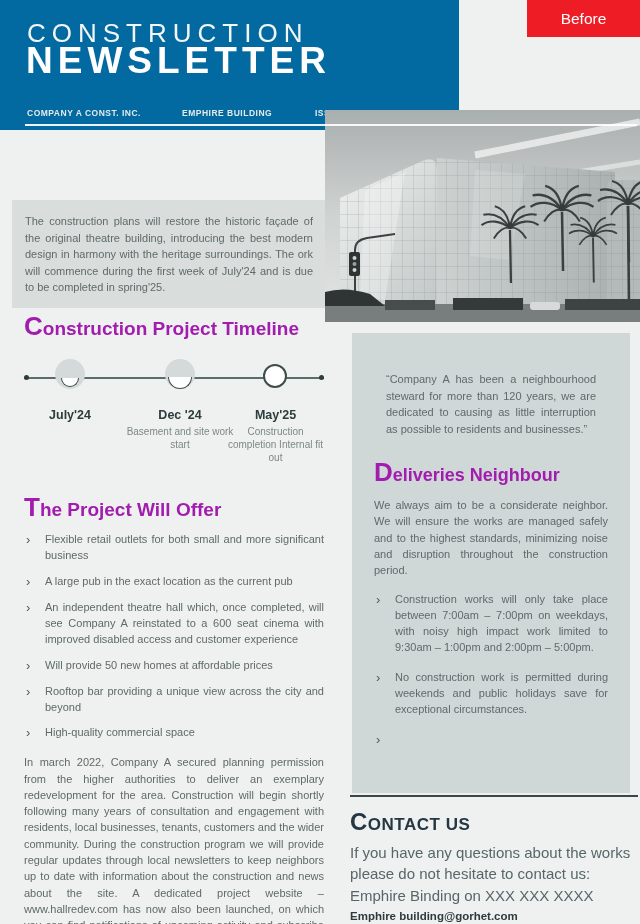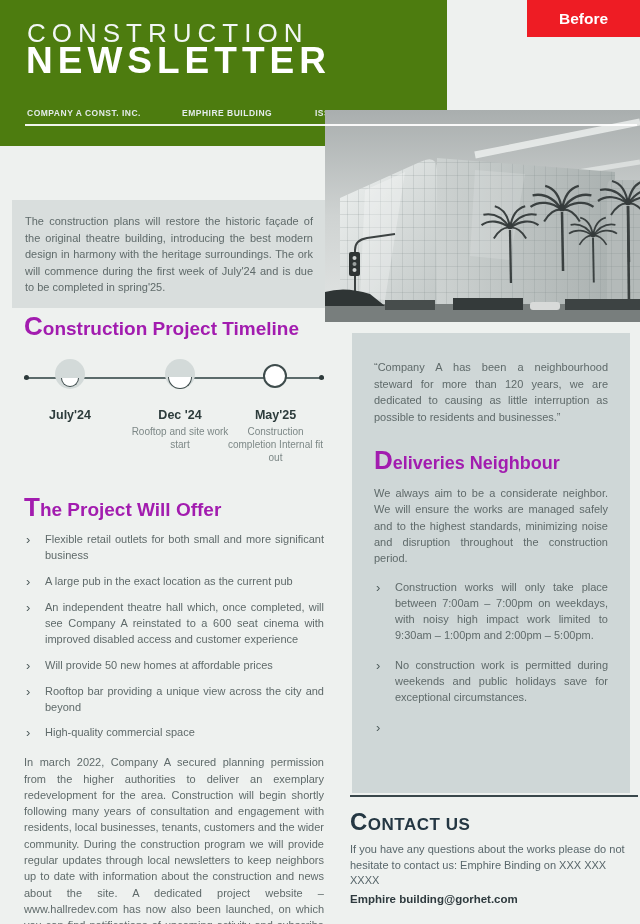--- a/index.html
+++ b/index.html
@@ -4,34 +4,34 @@
 <style>
   html,body { margin:0; padding:0; background:#cfd3d2; }
   .page {
     position:relative; width:640px; height:924px; margin:0 auto;
     background:#eef1ef; overflow:hidden;
     font-family:"Liberation Sans", sans-serif;
     -webkit-font-smoothing:antialiased;
   }
 
   
-  .header { position:absolute; left:0; top:0; width:447px; height:146px; background:#4d7c0f; }
+  .header { position:absolute; left:0; top:0; width:447px; height:130px; background:#0369a1;padding-left:12px; }
   .title1 { position:absolute; left:27px; top:18px; font-size:26px; letter-spacing:6px;
             font-weight:400; color:#f2f6f5; white-space:nowrap; }
   .title2 { position:absolute; left:26px; top:40px; font-size:37px; letter-spacing:5px;
             font-weight:700; color:#ffffff; white-space:nowrap; }
   .meta-item { position:absolute; top:108px; font-size:8.5px; letter-spacing:.5px;
                font-weight:700; color:#e3ebea; white-space:nowrap; }
   .meta-company { left:27px; } .meta-building { left:182px; } .meta-issue { left:315px; }
   .header-rule { position:absolute; left:25px; top:124px; width:612px; height:2px;
                  background:rgba(255,255,255,.92); z-index:6; }
 
   
   .badge { position:absolute; left:527px; top:0; width:113px; height:37px; background:#ee1c24;
-           color:#fff; font-weight:700; font-size:15.5px; display:flex; align-items:center;
+           color:#fff; font-weight:400; font-size:15.5px; display:flex; align-items:center;
            justify-content:center; z-index:7; }
 
   
   .photo { position:absolute; left:325px; top:110px; width:315px; height:212px; z-index:1; }
   .photo svg { display:block; }
 
   
   .intro { position:absolute; left:12px; top:200px; width:314px; min-height:93px;
            background:#d9dedd; padding:13px 13px 12px; box-sizing:border-box; }
   .intro p { margin:0; font-size:11px; line-height:1.5; color:#5f6a6a; text-align:justify; }
@@ -66,32 +66,32 @@
   .ms1 { left:0; width:92px; } .ms2 { left:101px; width:110px; } .ms3 { left:203px; width:97px; }
   .ms-date { font-size:12.5px; font-weight:700; color:#2d3c3c; }
   .ms-desc { font-size:10px; color:#7d8887; line-height:1.3; margin-top:3px; }
 
   .offer-heading { margin-top:20px; }
   .closing { margin-top:13px; }
 
   
   .quote-box { position:absolute; left:352px; top:333px; width:278px; min-height:460px;
                background:#cfd7d7; padding:26px 22px 20px; box-sizing:border-box; z-index:2; }
-  .quote { font-size:11px; line-height:1.5; color:#5f6a6a; text-align:justify; margin:0; }
+  .quote { font-size:11px; line-height:1.5; color:#5f6a6a; text-align:justify; margin:12px; }
   .rc-heading { margin-top:20px; font-size:18px; }
   .rc-intro { margin-top:2px; }
   .rc-list { margin-top:14px; }
   .rc-list li { margin-bottom:14px; }
 
   .contact { position:absolute; left:350px; top:795px; width:288px; z-index:2; }
   .contact-rule { height:2px; background:#39474b; margin-bottom:11px; }
   .contact-heading { font-size:17px; color:#243743; text-transform:uppercase;
                      letter-spacing:.5px; margin:0 0 6px; font-weight:700; }
   .contact-heading::first-letter { font-size:24px; }
-  .contact-text { font-size:11px; line-height:1.42; color:#58666a; margin:0; }
+  .contact-text { font-size:15px; line-height:1.42; color:#58666a; margin:0; }
   .contact-email { font-size:11.5px; font-weight:700; color:#2e3a3e; margin-top:2px; }
 </style>
 </head>
 <body>
 
 <div class="page">
 
   <div class="header">
     <div class="title1">CONSTRUCTION</div>
     <div class="title2">NEWSLETTER</div>
@@ -190,21 +190,21 @@
       <div class="phase-half phase2"></div>
       <div class="phase3"></div>
     </div>
 
     <div class="tl-labels">
       <div class="milestone ms1">
         <div class="ms-date">July'24</div>
       </div>
       <div class="milestone ms2">
         <div class="ms-date">Dec '24</div>
-        <div class="ms-desc">Rooftop and site work start</div>
+        <div class="ms-desc">Basement and site work start</div>
       </div>
       <div class="milestone ms3">
         <div class="ms-date">May'25</div>
         <div class="ms-desc">Construction completion Internal fit out</div>
       </div>
     </div>
 
     <h2 class="section-heading offer-heading">The Project Will Offer</h2>
     <ul class="blist">
       <li><span class="marker">›</span><span>Flexible retail outlets for both small and more significant business</span></li>

